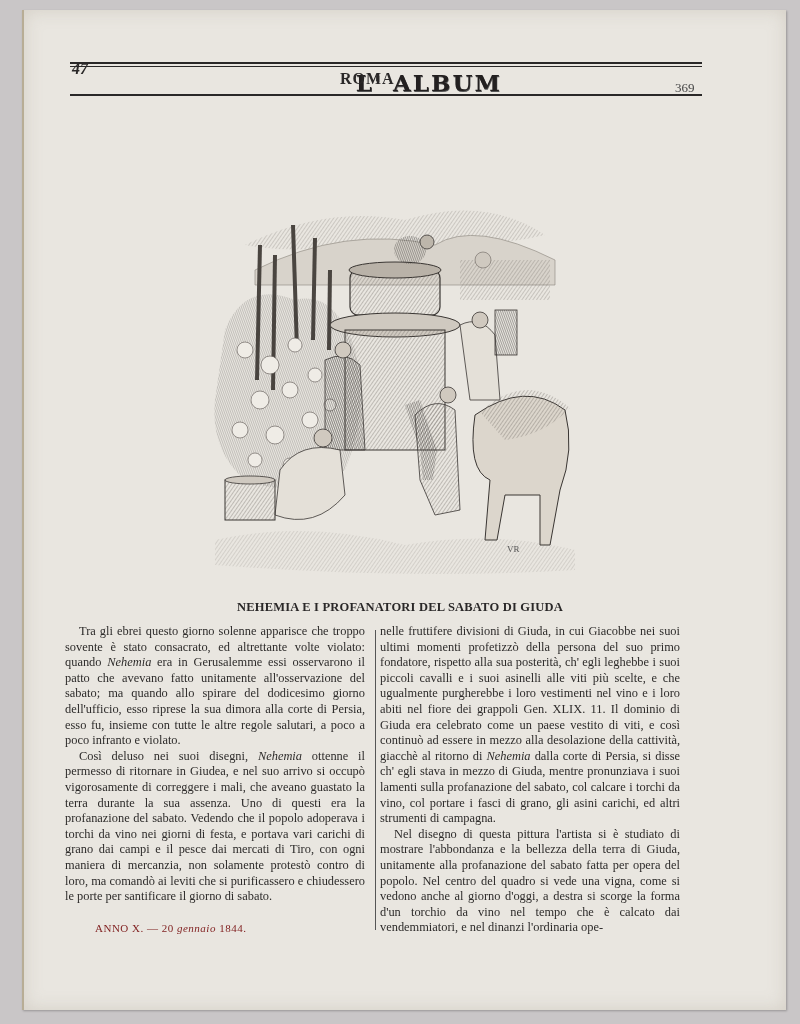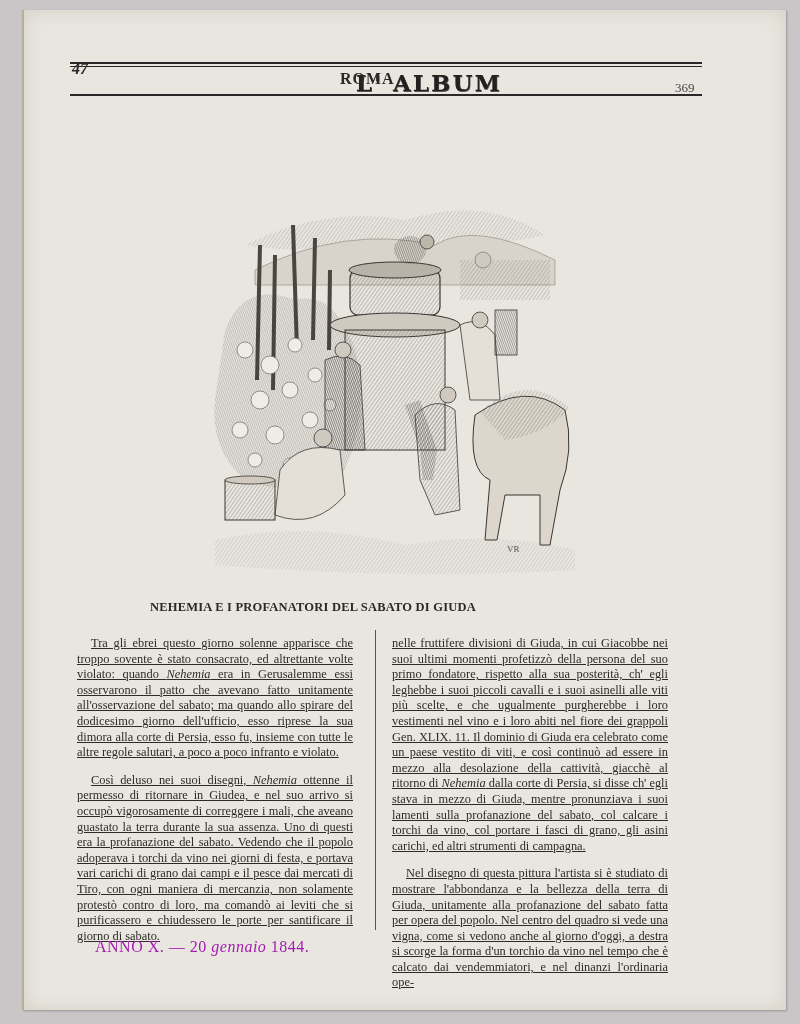--- a/index.html
+++ b/index.html
@@ -27,37 +27,37 @@
   .roma {
     position:absolute; left:340px; top:70px; width:120px; text-align:left;
     font-family:"Liberation Serif", serif; font-weight:bold; font-size:16px; letter-spacing:1px; color:#2a2828;
   }
   .page-num-right {
     position:absolute; left:675px; top:80px; font-family:"Liberation Serif", serif;
     font-size:13px; color:#444;
   }
   .illustration { position:absolute; left:205px; top:150px; width:385px; height:440px; }
   .caption {
-    position:absolute; left:150px; top:600px; width:500px; text-align:left;
+    position:absolute; left:150px; top:600px; width:500px; text-align:center;
     font-family:"Liberation Serif", serif; font-weight:bold; font-size:12.5px; color:#2a2828;
     letter-spacing:0.2px;
   }
   .col {
     position:absolute; top:624px; width:300px;
     font-family:"Liberation Serif", serif; font-size:12.4px; line-height:15.6px; color:#2d2b2a;
     text-align:justify;
   }
-  .col p { margin:12px; text-indent:14px;text-decoration:underline; }
+  .col p { margin:0; text-indent:14px; }
   .col p.cont { text-indent:0; }
   .col-left { left:65px; }
   .col-right { left:380px; }
   .divider { position:absolute; left:375px; top:630px; width:1px; height:300px; background:#555; }
   .footer-date {
     position:absolute; left:95px; top:922px; font-family:"Liberation Serif", serif;
-    font-size:16px; color:#a21caf; letter-spacing:0.5px;margin-top:16px;
+    font-size:11px; color:#7f1d1d; letter-spacing:0.5px;
   }
   em { font-style:italic; }
 </style>
 </head>
 <body>
 
 <div class="page">
 </div>
 
 <div class="masthead">L' ALBUM</div>

